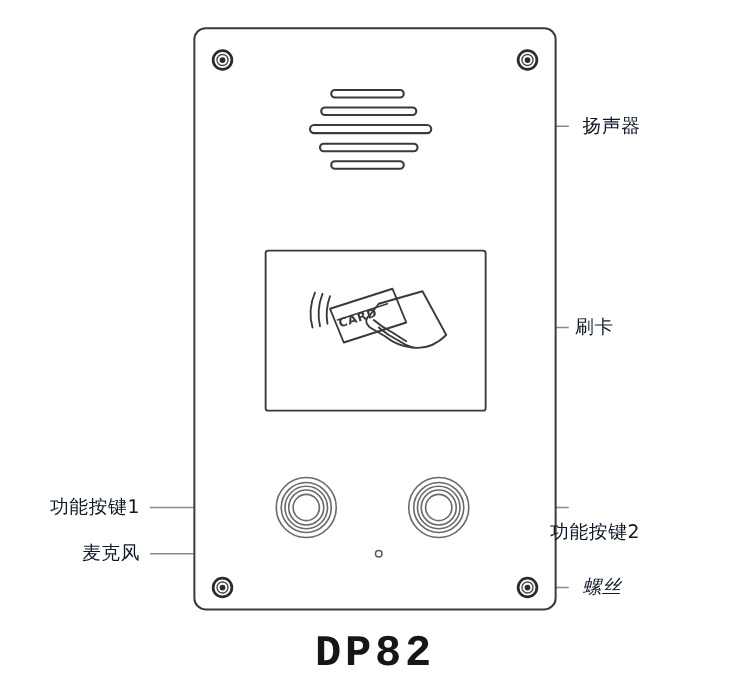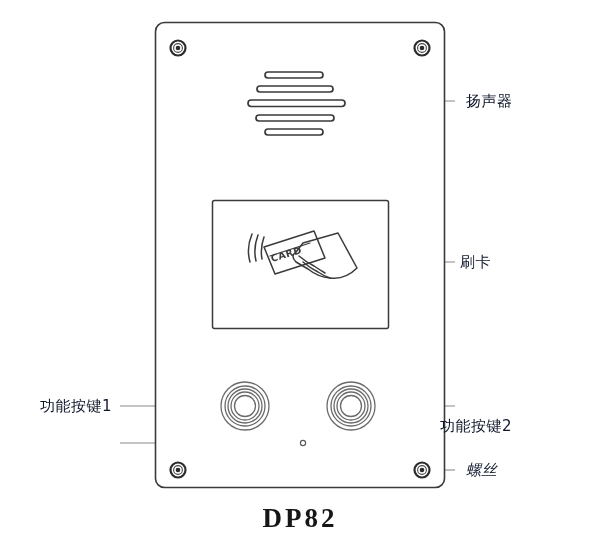--- a/index.html
+++ b/index.html
@@ -44,25 +44,25 @@
   .label-right {
     text-align: left;
     transform: translateY(-50%);
   }
   #model-name {
     position: absolute;
     left: 0;
     right: 0;
     top: 503px;
     text-align: center;
-    font-size: 27px;
+    font-size: 35px;
     font-weight: bold;
     letter-spacing: 3px;
     color: #161616;
-    font-family: Liberation Serif, serif;
+    font-family: Liberation Mono, monospace;
   }
 </style>
 </head>
 <body>
 
 <div id="diagram-root">
 
   <svg class="diagram" viewBox="0 0 600 551" xmlns="http://www.w3.org/2000/svg">
 
     <g stroke="#8a8a8a" stroke-width="1.1" fill="none">
@@ -145,20 +145,21 @@
     </g>
 
   </svg>
 
   <div class="callout-label label-right" style="left:466px; top:101px;">扬声器</div>
 
   <div class="callout-label label-right" style="left:460px; top:262px;">刷卡</div>
 
   <div class="callout-label label-left" style="left:0px; width:112px; top:406px;">功能按键1</div>
 
+  <div class="callout-label label-left" style="left:0px; width:112px; top:443px;">麦克风</div>
 
   <div class="callout-label label-right" style="left:440px; top:406px;margin-top:20px;">功能按键2</div>
 
   <div class="callout-label label-right" style="left:466px; top:470px;font-style:italic;">螺丝</div>
 
   <div id="model-name">DP82</div>
 
 </div>
 
 </body></html>

